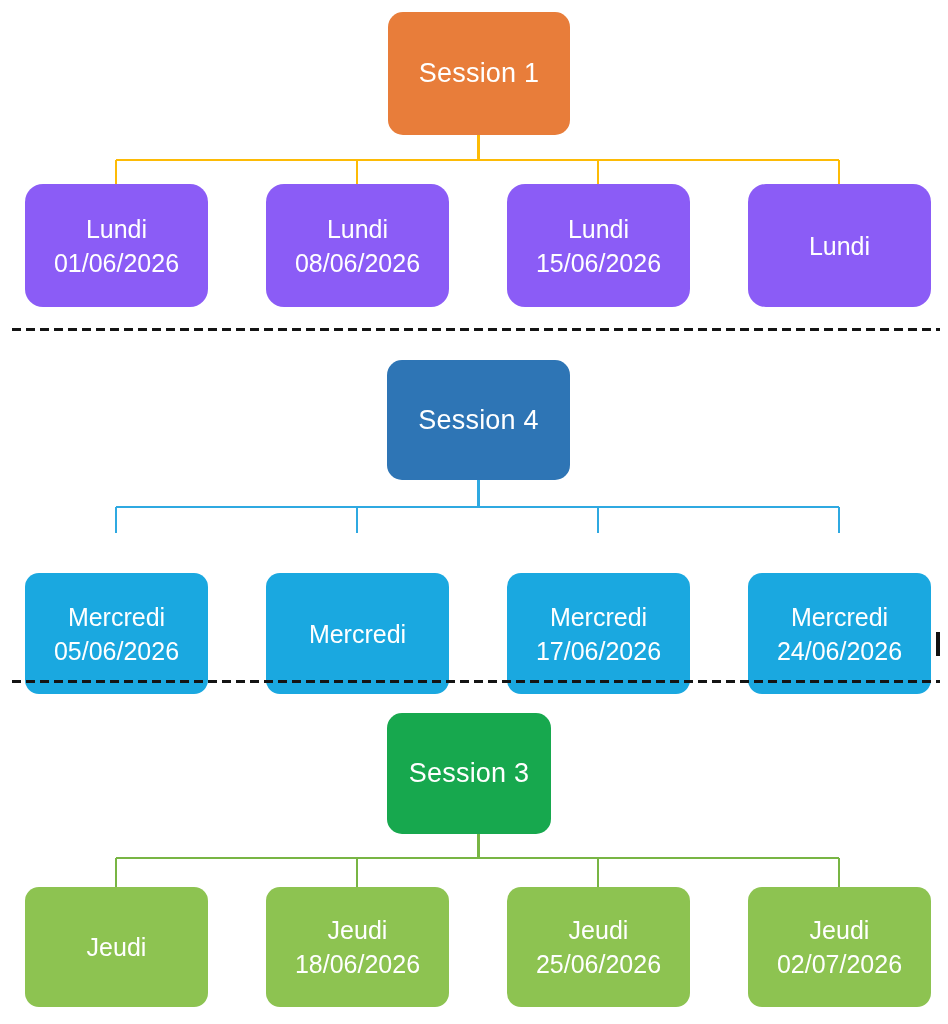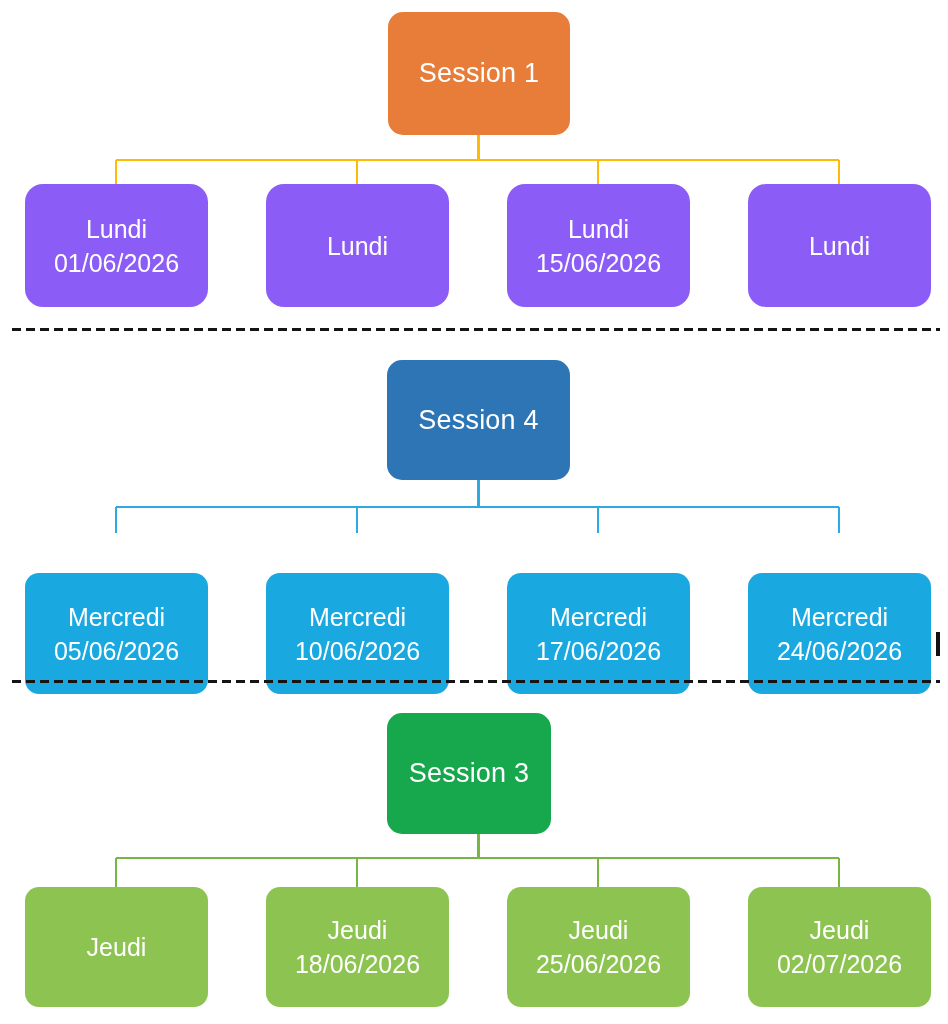--- a/index.html
+++ b/index.html
@@ -54,20 +54,21 @@
   <div class="drop s1line" style="left:356px;top:160px;height:25px"></div>
   <div class="drop s1line" style="left:597px;top:160px;height:25px"></div>
   <div class="drop s1line" style="left:838px;top:160px;height:25px"></div>
 
   <div class="child-box s1child" style="left:25px;top:184px;width:183px;height:123px">
     <span>Lundi</span>
     <span>01/06/2026</span>
   </div>
   <div class="child-box s1child" style="left:266px;top:184px;width:183px;height:123px">
     <span>Lundi</span>
+    <span>08/06/2026</span>
   </div>
   <div class="child-box s1child" style="left:507px;top:184px;width:183px;height:123px">
     <span>Lundi</span>
     <span>15/06/2026</span>
   </div>
   <div class="child-box s1child" style="left:748px;top:184px;width:183px;height:123px">
     <span>Lundi</span>
   </div>
 
   <div class="separator" style="top:328px"></div>
@@ -81,21 +82,20 @@
   <div class="drop s2line" style="left:356px;top:507px;height:26px"></div>
   <div class="drop s2line" style="left:597px;top:507px;height:26px"></div>
   <div class="drop s2line" style="left:838px;top:507px;height:26px"></div>
 
   <div class="child-box s2child" style="left:25px;top:533px;width:183px;height:121px">
     <span>Mercredi</span>
     <span>05/06/2026</span>
   </div>
   <div class="child-box s2child" style="left:266px;top:533px;width:183px;height:121px">
     <span>Mercredi</span>
-    <span>10/06/2026</span>
   </div>
   <div class="child-box s2child" style="left:507px;top:533px;width:183px;height:121px">
     <span>Mercredi</span>
     <span>17/06/2026</span>
   </div>
   <div class="child-box s2child" style="left:748px;top:533px;width:183px;height:121px">
     <span>Mercredi</span>
     <span>24/06/2026</span>
   </div>
 

